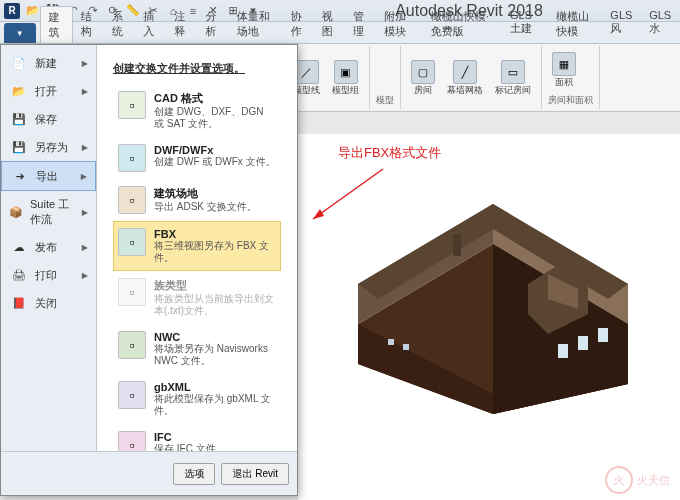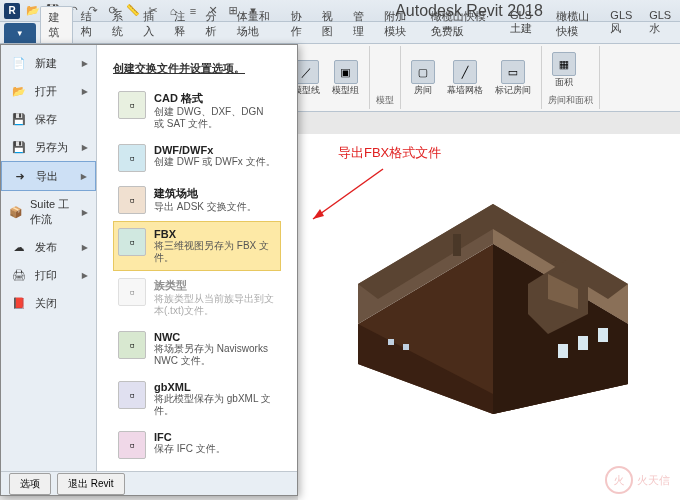--- a/index.html
+++ b/index.html
@@ -28,21 +28,21 @@
 .menu-item-icon{width:20px;height:16px;display:flex;align-items:center;justify-content:center;}
 .menu-item-arrow{margin-left:auto;color:#666;font-size:8px;}
 .menu-right{flex:1;padding:16px;overflow-y:auto;}
 .menu-right-title{font-weight:bold;color:#333;margin-bottom:8px;text-decoration:underline;font-size:11px;}
 .export-item{display:flex;gap:8px;padding:6px 4px;cursor:pointer;border:1px solid transparent;}
 .export-item.highlighted{background:#fde9a6;border:1px solid #e8c860;}
 .export-icon{width:28px;height:28px;flex-shrink:0;border:1px solid #c0c0c0;border-radius:2px;display:flex;align-items:center;justify-content:center;font-size:14px;}
 .export-text{flex:1;}
 .export-title{font-weight:bold;color:#222;font-size:11px;}
 .export-desc{color:#555;font-size:10px;line-height:1.2;}
-.menu-footer{position:absolute;bottom:0;left:0;right:0;height:24px;background:#e8eef4;border-top:1px solid #c0c8d0;display:flex;align-items:center;gap:6px;padding:0 8px;}
+.menu-footer{position:absolute;bottom:0;left:0;right:0;height:44px;background:#e8eef4;border-top:1px solid #c0c8d0;display:flex;align-items:center;justify-content:flex-end;gap:6px;padding:0 8px;}
 .footer-btn{padding:3px 10px;background:#f0f0f0;border:1px solid #a0a0a0;border-radius:2px;cursor:pointer;font-size:10px;}
 .viewport{position:absolute;top:134px;left:298px;right:0;bottom:0;background:#fff;}
 .house{position:absolute;top:50px;left:30px;width:330px;height:230px;}
 .callout{position:absolute;top:10px;left:40px;color:#e02020;font-size:13px;}
 .arrow-line{position:absolute;top:30px;left:10px;width:80px;height:60px;}
 .watermark{position:absolute;bottom:6px;right:10px;color:#e89090;font-size:22px;opacity:.5;display:flex;align-items:center;gap:4px;}
 .wm-logo{width:28px;height:28px;border:2px solid #e89090;border-radius:50%;display:flex;align-items:center;justify-content:center;}
 svg{display:block;}
 </style>
 </head>

